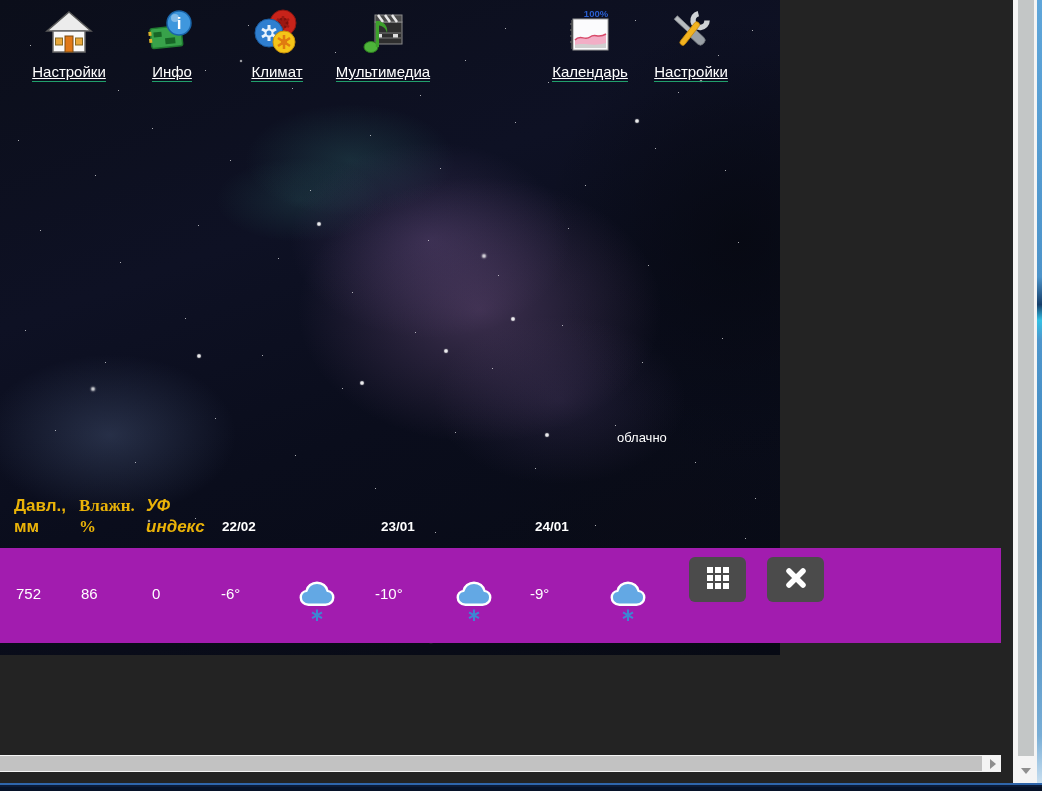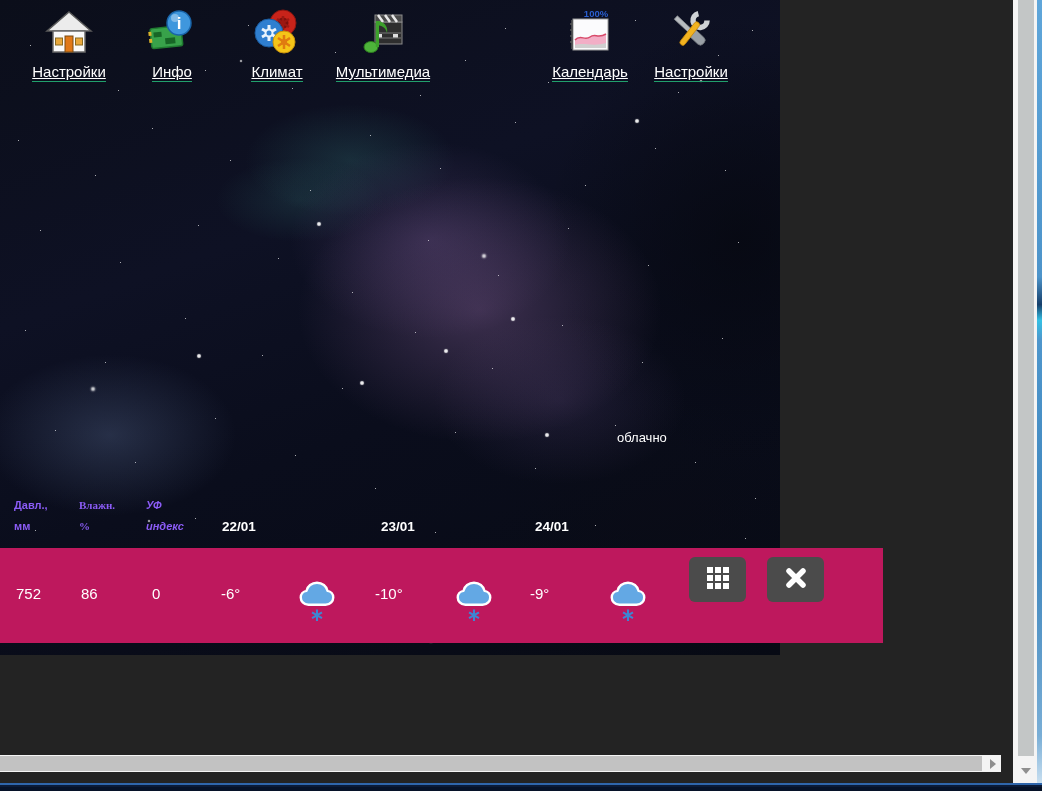--- a/index.html
+++ b/index.html
@@ -41,27 +41,27 @@
   
   .nav-item{position:absolute;top:8px;width:110px;text-align:center;cursor:pointer;}
   .nav-icon{display:inline-block;width:48px;height:48px;}
   .nav-label{display:inline-block;margin-top:3px;font-size:15px;color:#fff;
     text-decoration:underline;border-bottom:1px solid #21a06c;padding-bottom:1px;line-height:17px;}
 
   
   .condition{position:absolute;left:617px;top:430px;color:#fff;font-size:13px;text-align:right;}
 
   
-  .hdr-col{position:absolute;top:495px;color:#8b5cf6;font-size:11px;font-weight:bold;line-height:21px;}
+  .hdr-col{position:absolute;top:495px;color:#eab308;font-size:17px;font-weight:bold;line-height:21px;}
   .hdr-date{position:absolute;top:516px;color:#fff;font-size:13.5px;font-weight:bold;line-height:21px;}
   .hc1{left:14px;} .hc2{left:79px;font-family:Liberation Serif, serif;} .hc3{left:146px;font-style:italic;}
   .hd1{left:222px;} .hd2{left:381px;} .hd3{left:535px;}
 
   
-  .bar{position:absolute;left:0;top:548px;width:883px;height:95px;background:#be185d;}
+  .bar{position:absolute;left:0;top:548px;width:1001px;height:95px;background:#a21caf;}
   .bar-val{position:absolute;top:37px;color:#fff;font-size:15px;}
   .v-press{left:16px;} .v-hum{left:81px;} .v-uv{left:152px;}
   .v-t0{left:221px;} .v-t1{left:375px;} .v-t2{left:530px;}
   .cloud-wrap{position:absolute;top:28px;width:44px;text-align:center;}
   .cw0{left:295px;} .cw1{left:452px;} .cw2{left:606px;}
   .bar-btn{position:absolute;top:9px;width:57px;height:45px;border-radius:6px;background:#4b4b4b;
     display:flex;align-items:center;justify-content:center;cursor:pointer;}
   .btn-grid{left:689px;} .btn-close{left:767px;}
 
   
@@ -200,21 +200,21 @@
     <span>мм</span>
   </div>
   <div class="hdr-col hc2">
     <span>Влажн.</span><br>
     <span>%</span>
   </div>
   <div class="hdr-col hc3">
     <span>УФ</span><br>
     <span>индекс</span>
   </div>
-  <div class="hdr-date hd1">22/01</div>
+  <div class="hdr-date hd1">22/02</div>
   <div class="hdr-date hd2">23/01</div>
   <div class="hdr-date hd3">24/01</div>
 
   <div class="bar">
     <span class="bar-val v-press">752</span>
     <span class="bar-val v-hum">86</span>
     <span class="bar-val v-uv">0</span>
 
     <span class="bar-val v-t0">-6°</span>
     <span class="cloud-wrap cw0">

